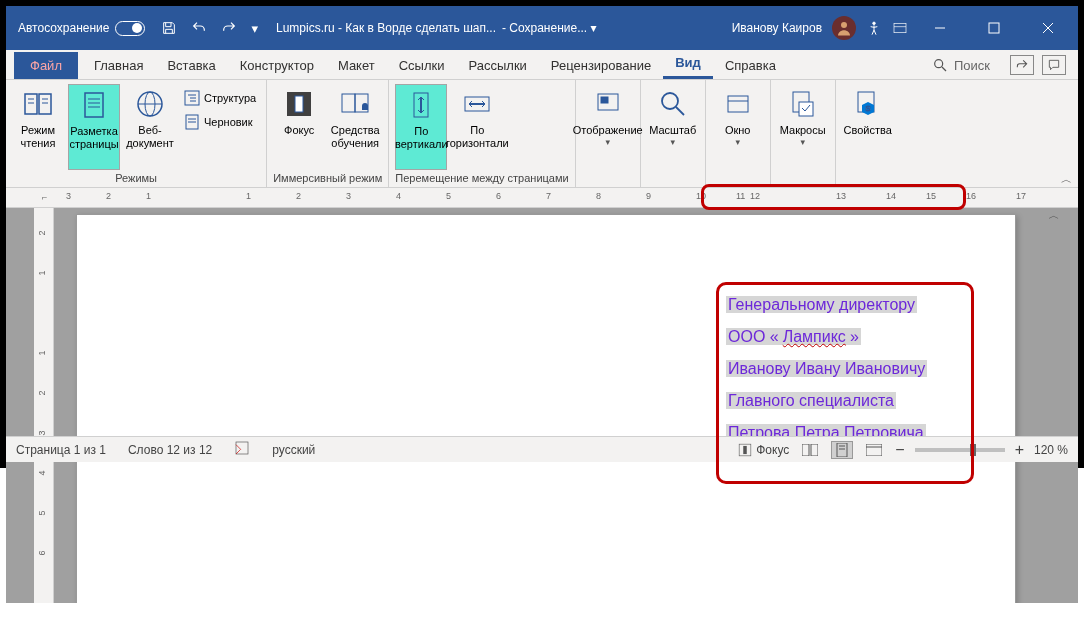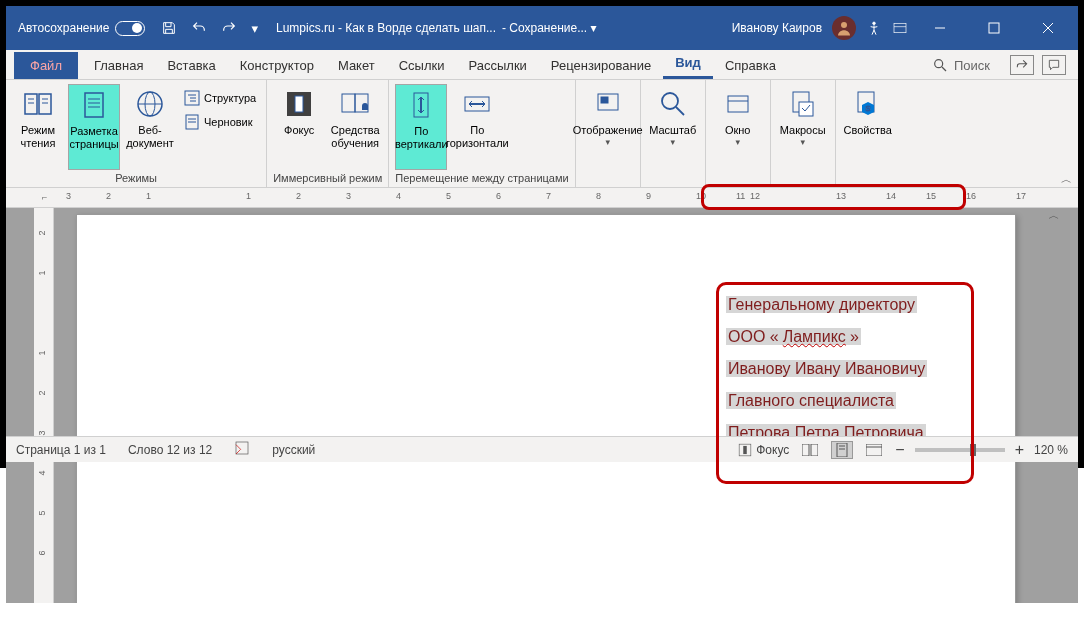--- a/index.html
+++ b/index.html
@@ -49,21 +49,21 @@
   .hruler { height: 20px; background: #f3f2f1; border-bottom: 1px solid #d0d0d0; font-size: 9px; color: #666; position: relative; overflow:hidden;}
   .hruler .num { position: absolute; top: 3px; }
   .red-box-ruler { position: absolute; border: 3px solid #c00000; border-radius: 8px; height: 26px; top: -4px; left: 695px; width: 265px; z-index:5;}
   .vruler { position: absolute; left: 28px; top: 0; width: 20px; height: 395px; background: #f3f2f1; border-right: 1px solid #d0d0d0; font-size: 9px; color: #666; }
   .vruler .num { position: absolute; left: 5px; transform: rotate(-90deg); }
   
   
   .docarea { position: relative; height: 395px; overflow: hidden; background: #a0a0a0; }
   .page { position: absolute; left: 70px; top: 6px; width: 940px; height: 500px; background: #fff; border: 1px solid #999; box-shadow: 2px 2px 6px rgba(0,0,0,0.2);}
   .red-box-text { position: absolute; border: 3px solid #c00000; border-radius: 10px; left: 710px; top: 74px; width: 258px; height: 202px; z-index: 5;}
-  .sel-text { position: absolute; left: 720px; top: 88px; font-size: 16px; color: #7f1d1d; }
+  .sel-text { position: absolute; left: 720px; top: 88px; font-size: 16px; color: #6d28d9; }
   .sel-text div { margin-bottom: 14px; }
   .sel-text span { background: #d6d6d6; padding: 0 2px; }
   .squiggle { text-decoration: underline wavy #c00000; text-decoration-thickness: 1px;}
   .scroll-up { position: absolute; right: 14px; top: 0; width: 20px; height: 18px; font-size: 11px; color: #555; text-align: center; z-index:6;}
   
   
   .statusbar { position: absolute; bottom: 0; left: 0; right: 0; height: 26px; background: #f3f2f1; border-top: 1px solid #d0d0d0; display: flex; align-items: center; font-size: 12px; color: #444; padding: 12px 10px; }
   .status-right { margin-left: auto; display: flex; align-items: center; gap: 10px; }
   .zoom-slider { width: 90px; height: 4px; background: #c0c0c0; position: relative; }
   .zoom-slider::after { content: ""; position: absolute; left: 55px; top: -4px; width: 6px; height: 12px; background: #666; }

